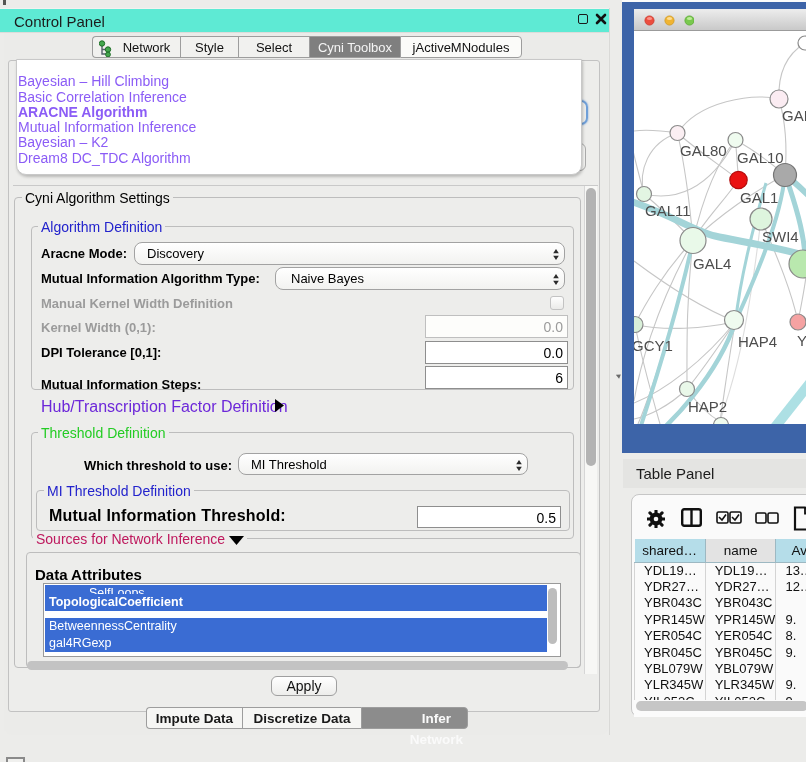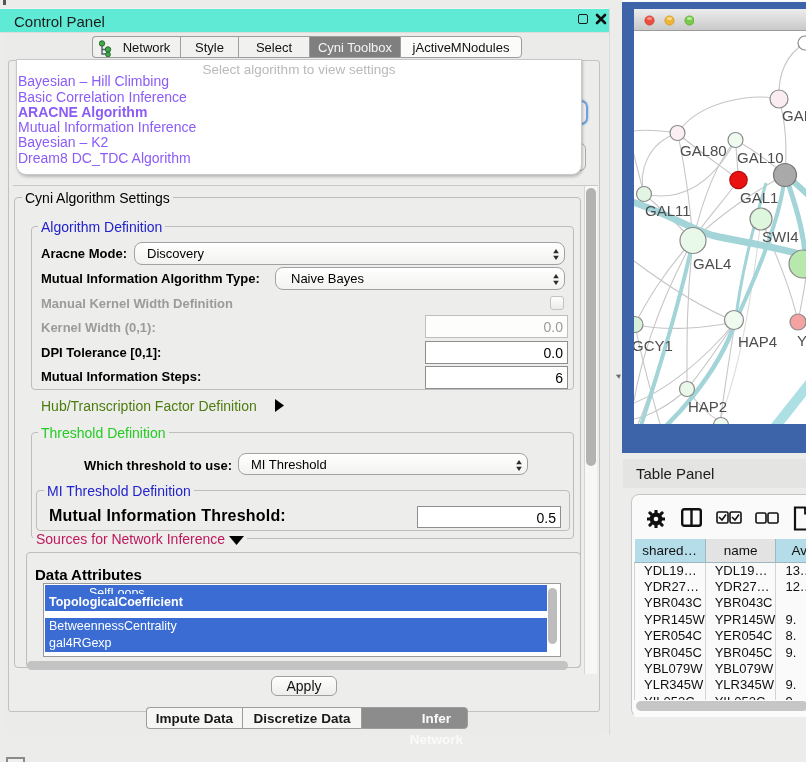--- a/index.html
+++ b/index.html
@@ -105,25 +105,25 @@
 <div class="lbl lblGray" style="left:41px;top:296px;">Manual Kernel Width Definition</div>
 <div class="abs" style="left:550px;top:296px;width:14px;height:14px;border:1px solid #c3c3c3;border-radius:3px;background:linear-gradient(#fefefe,#ebebe9);"></div>
 <div class="lbl lblGray" style="left:41px;top:320px;">Kernel Width (0,1):</div>
 <div class="field" style="left:425px;top:315px;width:143px;height:23px;border-color:#bfbfbf;background:#fdfdfb;">
     <span style="color:#9b9b9b;">0.0</span>
   </div>
 <div class="lbl" style="left:41px;top:345px;">DPI Tolerance [0,1]:</div>
 <div class="field" style="left:425px;top:341px;width:143px;height:23px;">
     <span>0.0</span>
   </div>
-<div class="lbl" style="left:41px;top:369px;">Mutual Information Steps:</div>
+<div class="lbl" style="left:41px;top:377px;">Mutual Information Steps:</div>
 <div class="field" style="left:425px;top:366px;width:143px;height:23px;">
     <span>6</span>
   </div>
-<div class="abs" style="left:41px;top:398px;font-size:14px;color:#4d7c0f;">Hub/Transcription Factor Definition</div>
+<div class="abs" style="left:41px;top:398px;font-size:16px;color:#6d28d9;">Hub/Transcription Factor Definition</div>
 <svg class="abs" style="left:274px;top:399px;" width="11" height="13" viewBox="0 0 11 13">
     <path d="M1 0 L10 6.5 L1 13 Z" fill="#000"></path>
   </svg>
 
 <div class="grp" style="left:31px;top:432px;width:543px;height:107px;"></div>
 <div class="grpTitle" style="left:38px;top:425px;color:#24cc24;">Threshold Definition</div>
 <div class="lbl" style="left:84px;top:458px;">Which threshold to use:</div>
 <div class="combo" style="left:238px;top:453px;width:290px;height:22px;">
     <span>MI Threshold</span>
   <svg class="arrows" viewBox="0 0 6 11">
@@ -152,21 +152,20 @@
 </div>
 <div class="abs" style="left:27px;top:661px;width:541px;height:9px;background:#c3c3c3;border-radius:5px;"></div>
 
 <div class="abs" style="left:271px;top:676px;width:66px;height:20px;background:linear-gradient(#ffffff,#ededeb);border:1px solid #9f9f9f;border-radius:6px;text-align:center;line-height:18px;font-size:14px;color:#111;">Apply</div>
 
 <div class="botTab" style="left:146px;width:96px;border-radius:4px 0 0 4px;">Impute Data</div>
 <div class="botTab" style="left:242px;width:119px;">Discretize Data</div>
 <div class="botTab" style="left:361px;width:107px;background:#8c8c8c;color:#fafafa;border-right:1px solid #9d9d9d;border-radius:0 4px 4px 0;padding-left:44px;">Infer Network</div>
 
 <div class="abs" id="popup">
-  <div class="ph">Select algorithm to view settings</div>
   <div class="it" style="top:13px;">Bayesian – Hill Climbing</div>
   <div class="it" style="top:28.5px;">Basic Correlation Inference</div>
   <div class="it" style="top:43.5px;font-weight:bold;">ARACNE Algorithm</div>
   <div class="it" style="top:59px;">Mutual Information Inference</div>
   <div class="it" style="top:74px;">Bayesian – K2</div>
   <div class="it" style="top:89.5px;">Dream8 DC_TDC Algorithm</div>
 </div>
 <div class="abs" style="left:609px;top:8px;width:1px;height:727px;background:#d9d9d7;"></div>
 <svg class="abs" style="left:616px;top:372px;" width="6" height="7" viewBox="0 0 6 7">
     <path d="M1 6 L1 1 L5 4 Z" fill="#6a6a6a" transform="rotate(-40 3 3.5)"></path>

